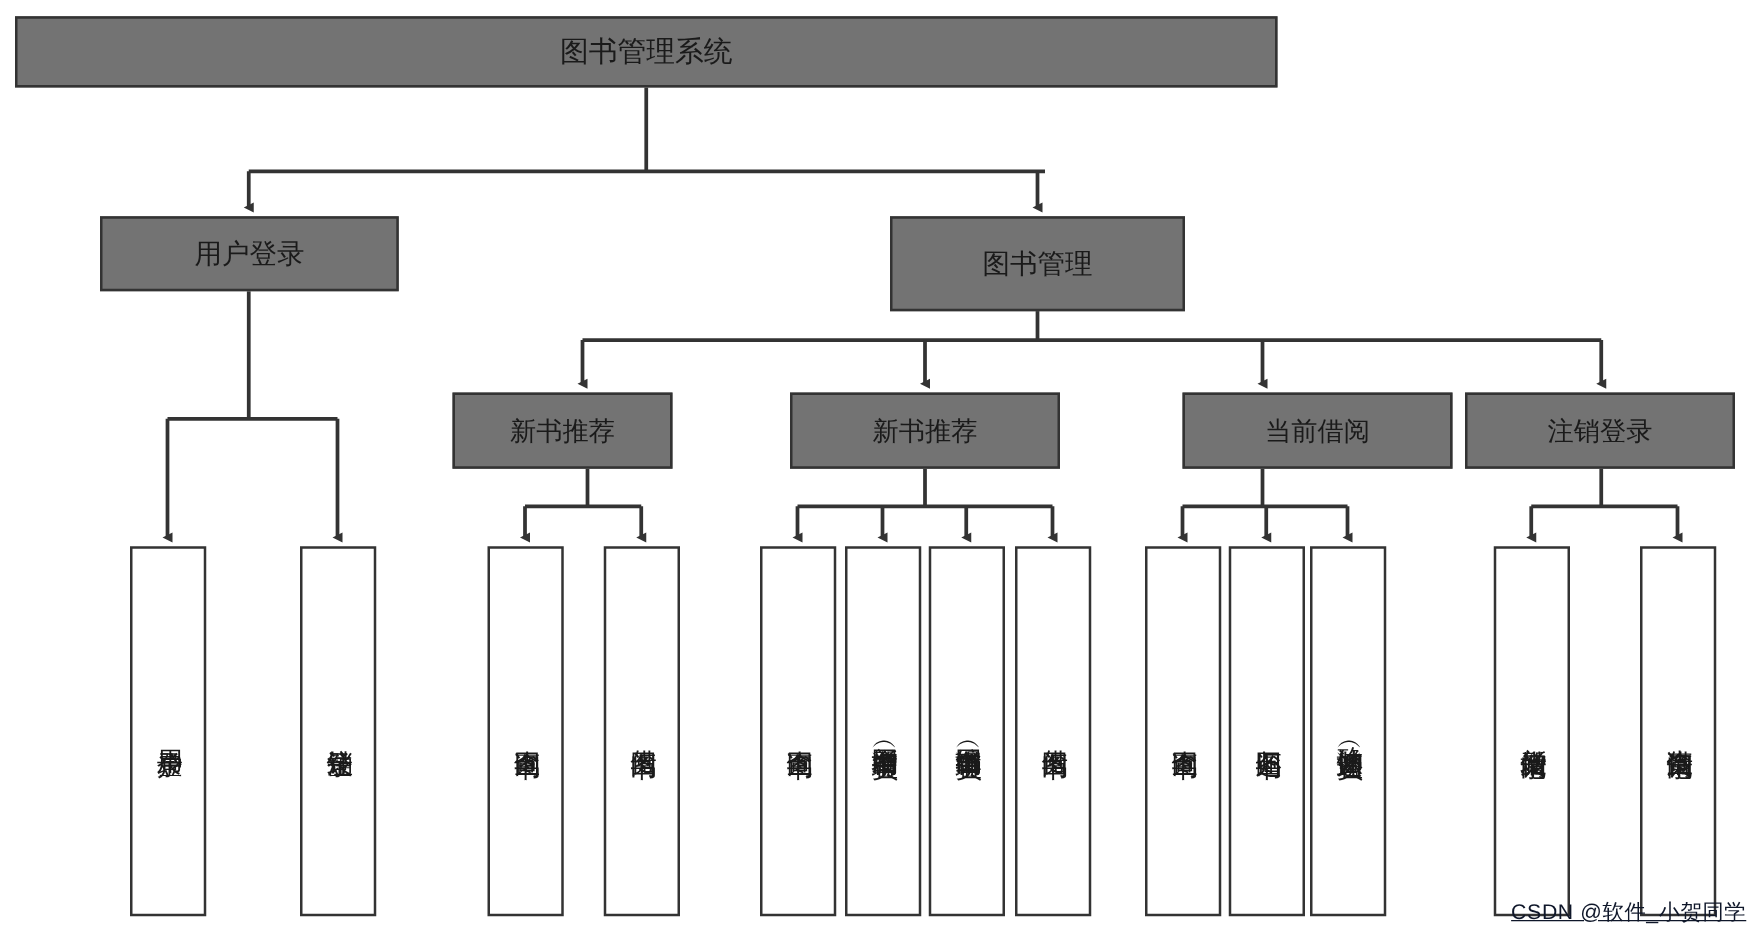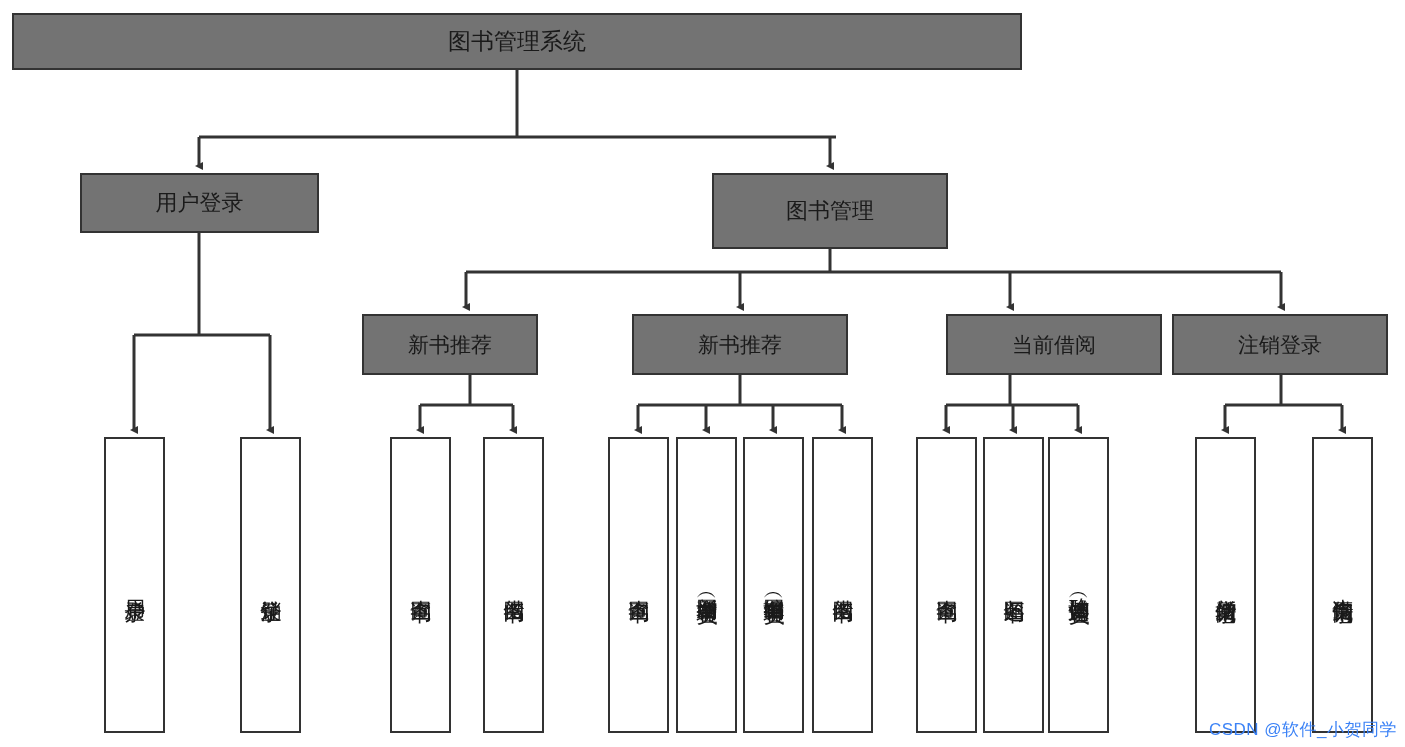--- a/index.html
+++ b/index.html
@@ -61,23 +61,24 @@
     top: 0;
     width: 1405px;
     height: 747px;
     pointer-events: none;
   }
   .watermark {
     position: absolute;
     right: 8px;
     bottom: 6px;
     font-size: 17px;
-    color: #3b82f6;
+    color: #0f172a;
     letter-spacing: 0.5px;
     white-space: nowrap;
+    text-decoration: underline;
   }
 </style>
 </head>
 <body>
 
 <div id="canvas">
 
   <svg class="edges" viewBox="0 0 1405 747">
     <defs>
       <marker id="arrow" markerWidth="10" markerHeight="10" refX="5" refY="5" orient="auto" markerUnits="userSpaceOnUse">

